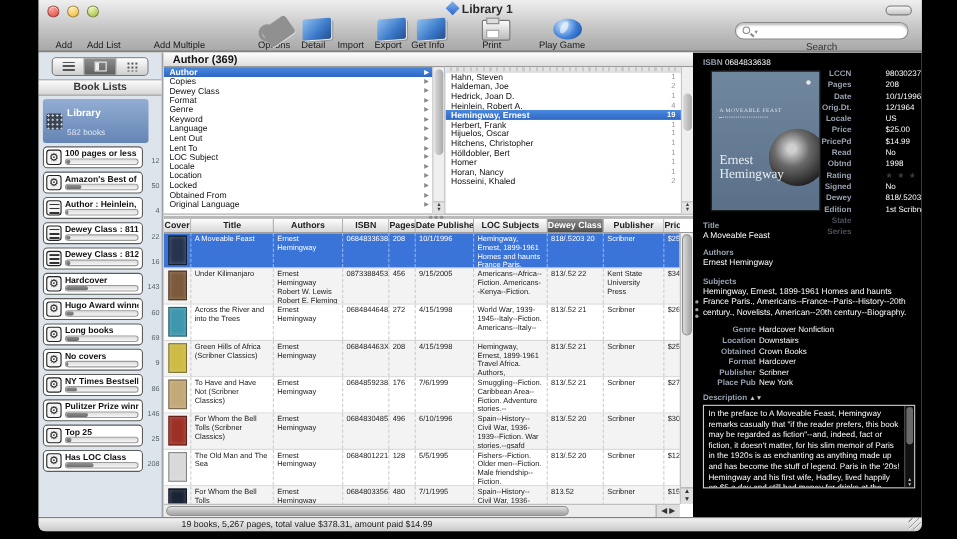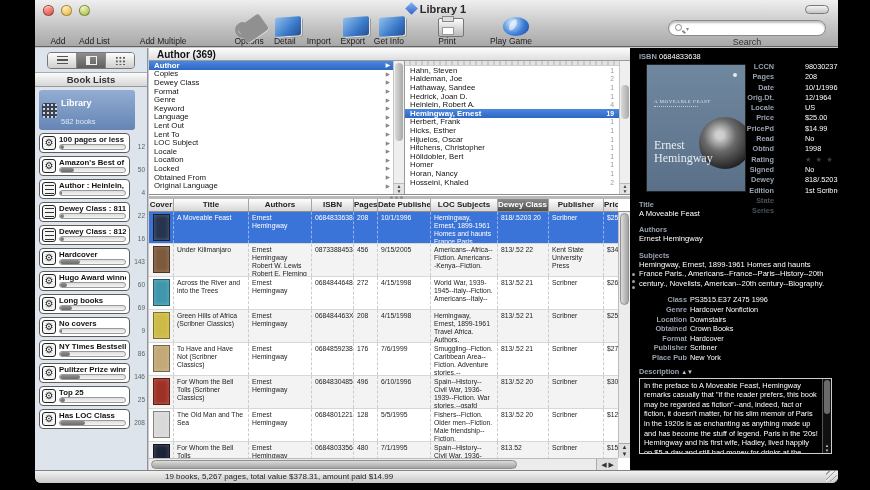--- a/index.html
+++ b/index.html
@@ -559,41 +559,33 @@
         <div>
             <div class="vrow">
     <span>Hahn, Steven</span>
     <span class="cnt">1</span>
   </div>
             <div class="vrow">
     <span>Haldeman, Joe</span>
     <span class="cnt">2</span>
   </div>
             <div class="vrow">
-    <span>Hathaway, Sandee</span>
-    <span class="cnt">1</span>
-  </div>
-            <div class="vrow">
     <span>Hedrick, Joan D.</span>
     <span class="cnt">1</span>
   </div>
             <div class="vrow">
     <span>Heinlein, Robert A.</span>
     <span class="cnt">4</span>
   </div>
             <div class="vrow selected">
     <span>Hemingway, Ernest</span>
     <span class="cnt">19</span>
   </div>
             <div class="vrow">
     <span>Herbert, Frank</span>
-    <span class="cnt">1</span>
-  </div>
-            <div class="vrow">
-    <span>Hicks, Esther</span>
     <span class="cnt">1</span>
   </div>
             <div class="vrow">
     <span>Hijuelos, Oscar</span>
     <span class="cnt">1</span>
   </div>
             <div class="vrow">
     <span>Hitchens, Christopher</span>
     <span class="cnt">1</span>
   </div>
@@ -890,24 +882,20 @@
     <div class="d-sec-label">Authors</div>
     <div class="d-sec-value">Ernest Hemingway</div>
   </div>
           <div class="d-sec">
     <div class="d-sec-label">Subjects</div>
     <div class="d-sec-value">Hemingway, Ernest, 1899-1961 Homes and haunts France Paris., Americans--France--Paris--History--20th century., Novelists, American--20th century--Biography.</div>
   </div>
         </div>
       <div class="d-fields">
           <div class="field-row">
-    <span class="f-label">Class</span>
-    <span class="f-value">PS3515.E37 Z475 1996</span>
-  </div>
-          <div class="field-row">
     <span class="f-label">Genre</span>
     <span class="f-value">Hardcover Nonfiction</span>
   </div>
           <div class="field-row">
     <span class="f-label">Location</span>
     <span class="f-value">Downstairs</span>
   </div>
           <div class="field-row">
     <span class="f-label">Obtained</span>
     <span class="f-value">Crown Books</span>

